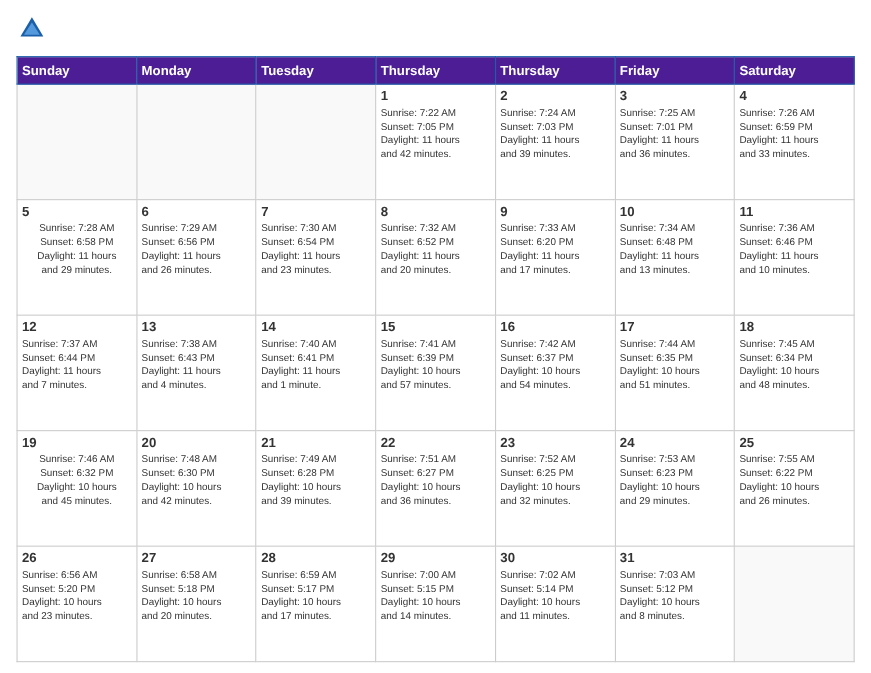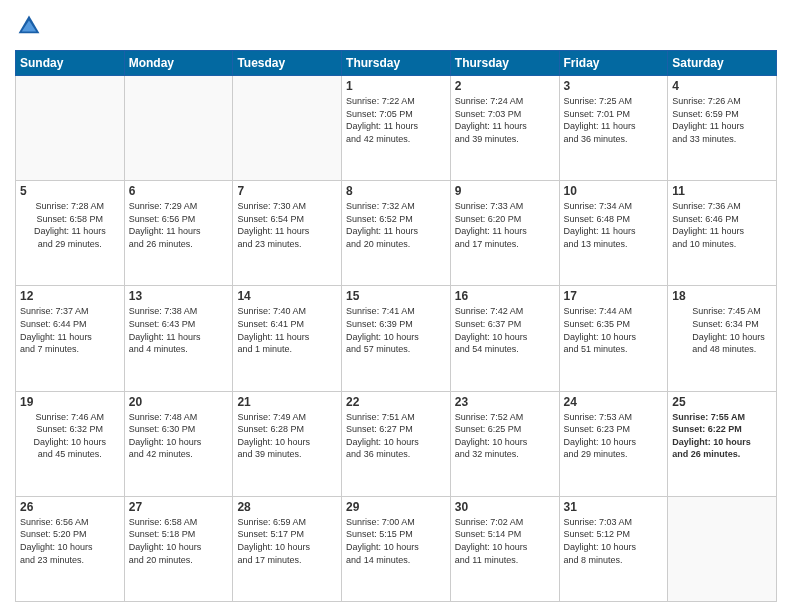--- a/index.html
+++ b/index.html
@@ -54,21 +54,21 @@
       color: #555;
     }
     .calendar {
       flex: 1;
       border: 1px solid #ccc;
       border-collapse: collapse;
       width: 100%;
       table-layout: fixed;
     }
     .calendar th {
-      background-color: #0369a1;
+      background-color: #4c1d95;
       color: #fff;
       font-size: 12px;
       font-weight: bold;
       padding: 5px 4px;
       text-align: left;
       border: 1px solid #1a5fa8;
     }
     .calendar td {
       border: 1px solid #ccc;
       vertical-align: top;
@@ -255,21 +255,21 @@
           </td>
           <td>
             <span class="day-number">17</span>
             <div class="day-info" style="white-space: pre-line;">Sunrise: 7:44 AM
 Sunset: 6:35 PM
 Daylight: 10 hours
 and 51 minutes.</div>
           </td>
           <td>
             <span class="day-number">18</span>
-            <div class="day-info" style="white-space: pre-line; margin-left: 20px;">Sunrise: 7:45 AM
+            <div class="day-info" style="white-space: pre-line;">Sunrise: 7:45 AM
 Sunset: 6:34 PM
 Daylight: 10 hours
 and 48 minutes.</div>
           </td>
         </tr>
         <tr>
           <td>
             <span class="day-number">19</span>
             <div class="day-info" style="white-space: pre-line; text-align: center;">Sunrise: 7:46 AM
 Sunset: 6:32 PM
@@ -306,21 +306,21 @@
           </td>
           <td>
             <span class="day-number">24</span>
             <div class="day-info" style="white-space: pre-line;">Sunrise: 7:53 AM
 Sunset: 6:23 PM
 Daylight: 10 hours
 and 29 minutes.</div>
           </td>
           <td>
             <span class="day-number">25</span>
-            <div class="day-info" style="white-space: pre-line; font-weight: bold;">Sunrise: 7:55 AM
+            <div class="day-info" style="white-space: pre-line;">Sunrise: 7:55 AM
 Sunset: 6:22 PM
 Daylight: 10 hours
 and 26 minutes.</div>
           </td>
         </tr>
         <tr>
           <td>
             <span class="day-number">26</span>
             <div class="day-info" style="white-space: pre-line;">Sunrise: 6:56 AM
 Sunset: 5:20 PM

